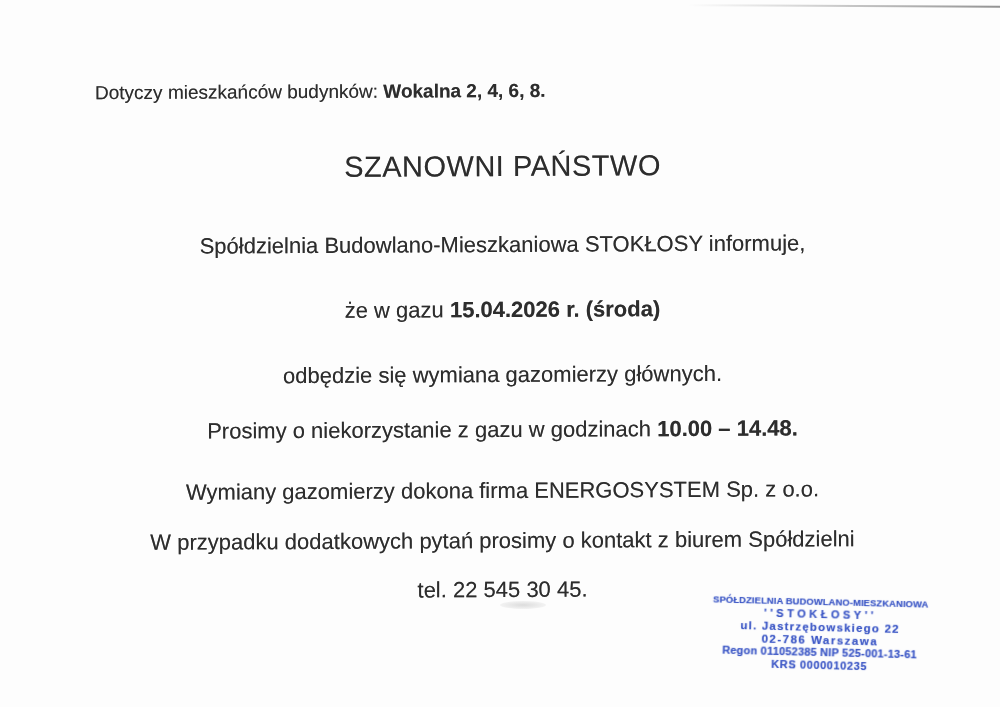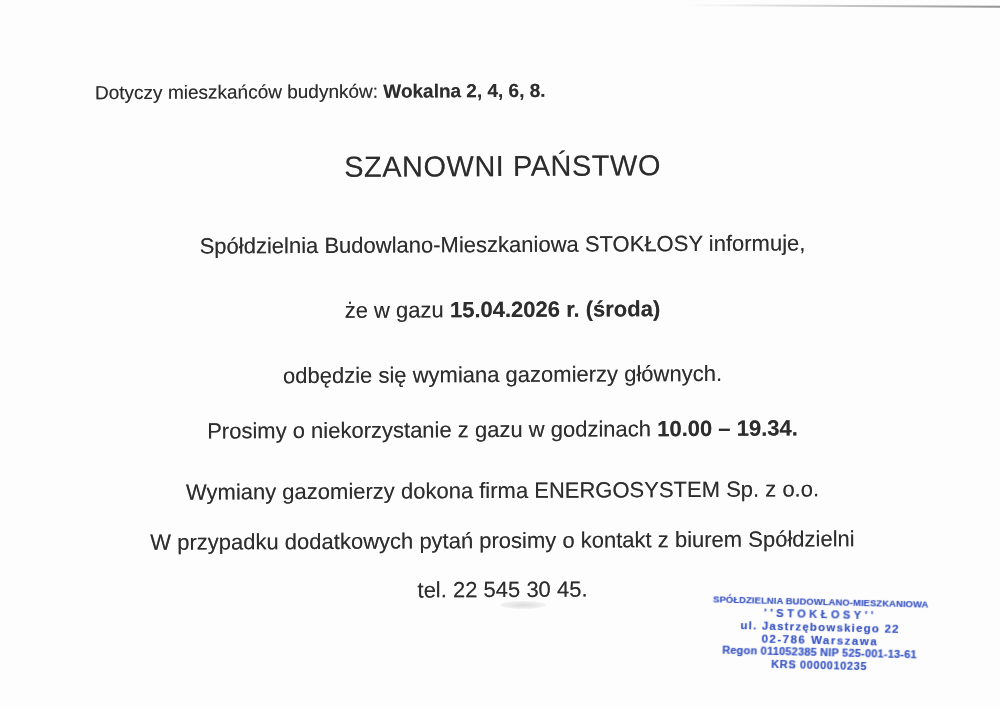--- a/index.html
+++ b/index.html
@@ -68,21 +68,21 @@
   <div class="line addressee"><span>Dotyczy mieszkańców budynków: </span><b>Wokalna 2, 4, 6, 8.</b></div>
 
   <div class="line heading">SZANOWNI PAŃSTWO</div>
 
   <div class="line informs">Spółdzielnia Budowlano-Mieszkaniowa STOKŁOSY informuje,</div>
 
   <div class="line dateline"><span>że w gazu </span><b>15.04.2026 r. (środa)</b></div>
 
   <div class="line eventline">odbędzie się wymiana gazomierzy głównych.</div>
 
-  <div class="line hoursline"><span>Prosimy o niekorzystanie z gazu w godzinach </span><b>10.00 – 19.34.</b></div>
+  <div class="line hoursline"><span>Prosimy o niekorzystanie z gazu w godzinach </span><b>10.00 – 14.48.</b></div>
 
   <div class="line contractor">Wymiany gazomierzy dokona firma ENERGOSYSTEM Sp. z o.o.</div>
 
   <div class="line contactline">W przypadku dodatkowych pytań prosimy o kontakt z biurem Spółdzielni</div>
 
   <div class="line phoneline">tel. 22 545 30 45.</div>
 
   <div class="scan-smudge"></div>
 
   <div class="stamp">

